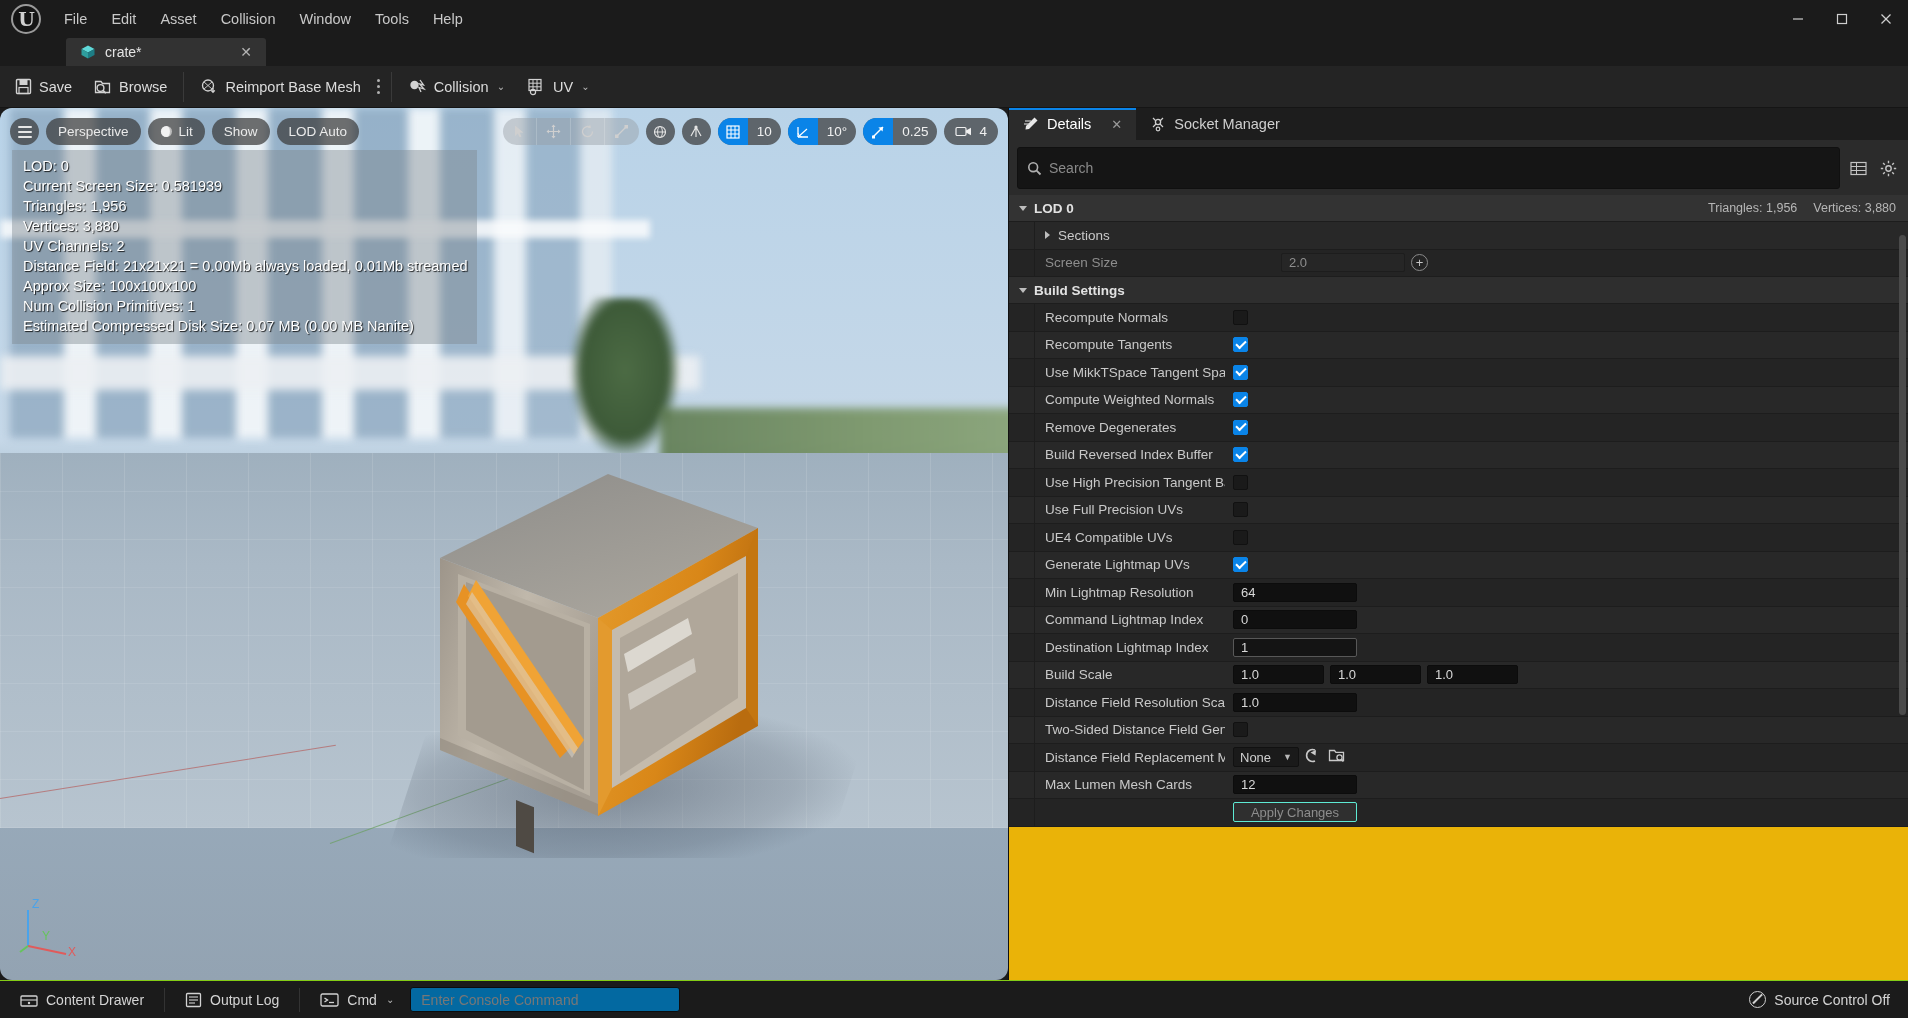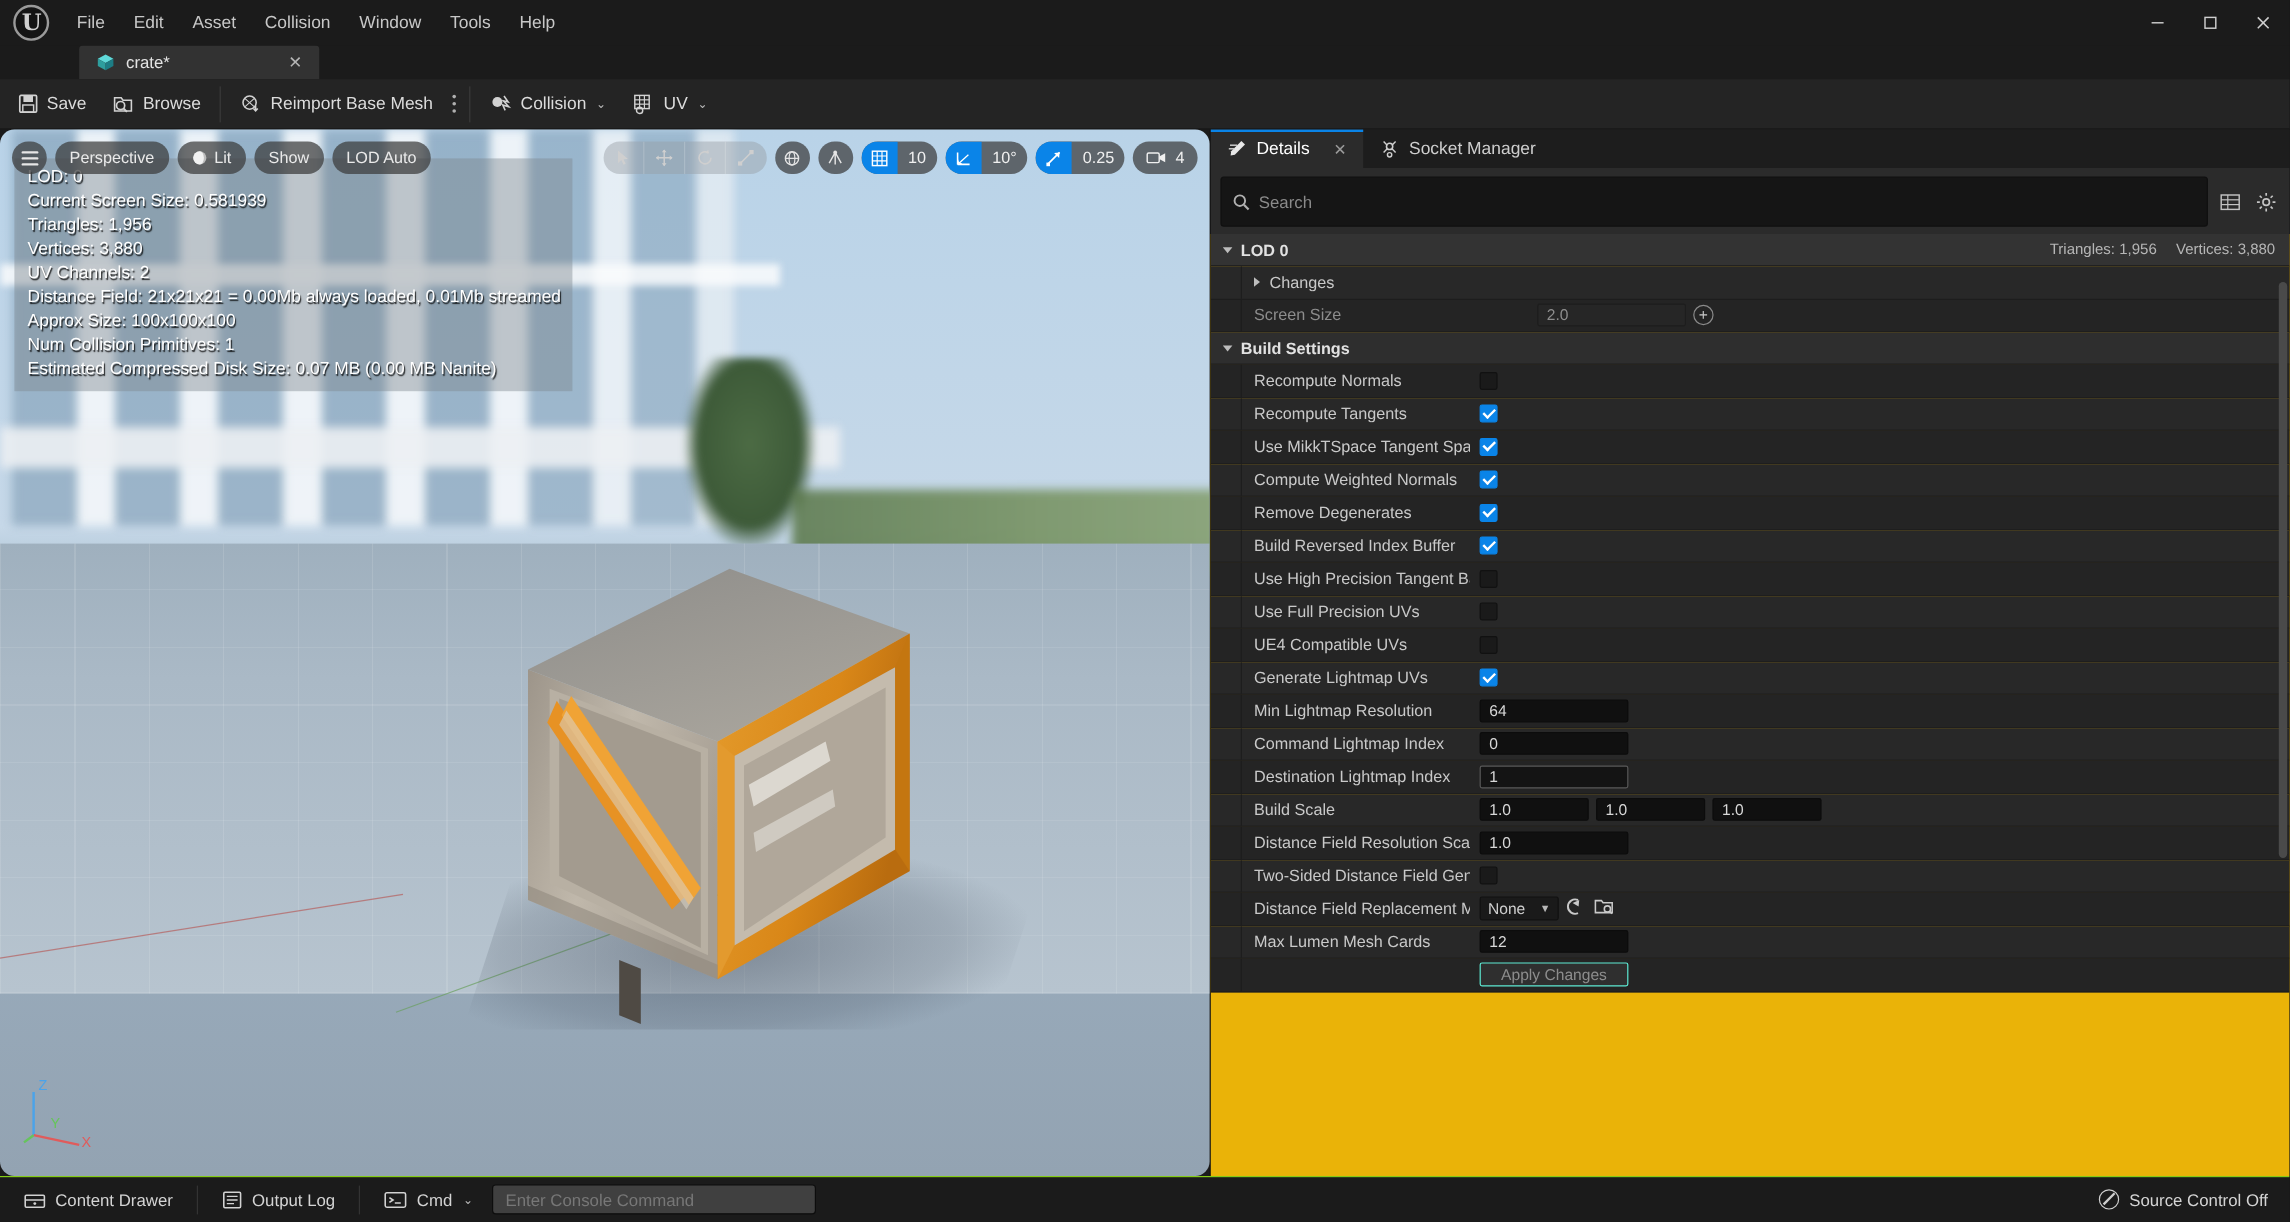--- a/index.html
+++ b/index.html
@@ -184,21 +184,21 @@
   .vp-combo .val {
     padding: 0 9px; font-size:13.5px; color:#f0f0f0; min-width:30px; text-align:center;
   }
   .vp-cam {
     height: 27px; border-radius: 14px; background: rgba(58,58,58,0.72);
     display:flex; align-items:center; gap:6px; padding: 0 11px; font-size:13.5px; color:#f0f0f0;
   }
 
   
   .stats-overlay {
-    position:absolute; left: 12px; top: 24px; z-index: 5;
+    position:absolute; left: 12px; top: 42px; z-index: 5;
     background: rgba(125,133,140,0.42);
     padding: 6px 9px 8px 11px;
     font-size: 14.5px; line-height: 18px;
     color: #ffffff;
     text-shadow: 1px 1px 1px rgba(0,0,0,0.85);
     font-family: "Liberation Sans", sans-serif;
     white-space: nowrap;
   }
   .stats-overlay div { padding: 1px 0; }
   
@@ -297,21 +297,21 @@
   .statusbar {
     height: 38px; flex: 0 0 38px; background:#1b1b1b; display:flex; align-items:center;
     padding: 0 10px; gap: 6px; border-top:1px solid #84cc16;
   }
   .sb-btn {
     display:flex; align-items:center; gap:8px; height:28px; padding: 0 10px;
     font-size:14px; color:#d4d4d4; border-radius:3px;
   }
   .sb-sep { width:1px; height:24px; background:#333; margin:0 4px; }
   .cmd-input {
-    flex:1 1 auto; height:25px; background:#404040; border:1px solid #0d0d0d; border-radius:3px;
+    flex:1 1 auto; height:25px; background:#0369a1; border:1px solid #0d0d0d; border-radius:3px;
     display:flex; align-items:center; padding: 0 10px; max-width:270px;
   }
   .cmd-input input {
     width:100%; background:transparent; border:none; outline:none; color:#c8c8c8; font-size:14px;
     font-family:"Liberation Sans", sans-serif;
   }
   .cmd-input input::placeholder { color:#777; }
   .sb-spacer { flex:1; }
   .sb-right { display:flex; align-items:center; gap:8px; font-size:14px; color:#d4d4d4; padding-right:8px; }
   .no-entry {
@@ -679,21 +679,21 @@
         <span class="stats">
           <span>Triangles: 1,956</span>
           <span>Vertices: 3,880</span>
         </span>
       </div>
 
       <div class="prow">
         <div class="indent"></div>
         <div class="lbl" style="display:flex;align-items:center;gap:8px;">
           <span class="tri"></span>
-          <span>Changes</span>
+          <span>Sections</span>
         </div>
         <div class="val"></div>
       </div>
 
       <div class="prow">
         <div class="indent"></div>
         <div class="lbl dim">Screen Size</div>
         <div class="val">
           <div class="numfield disabled">2.0</div>
           <div class="plusbtn">+</div>

